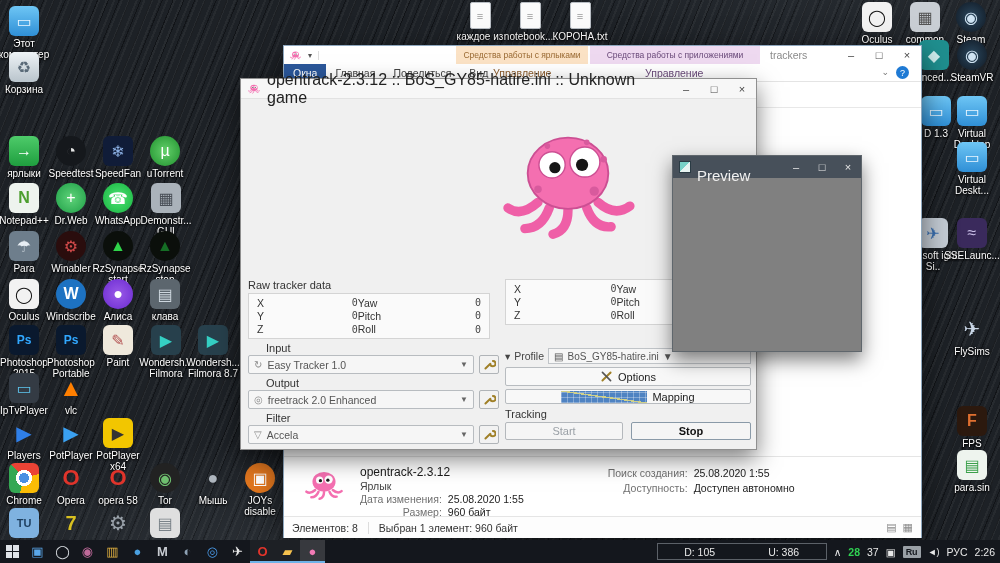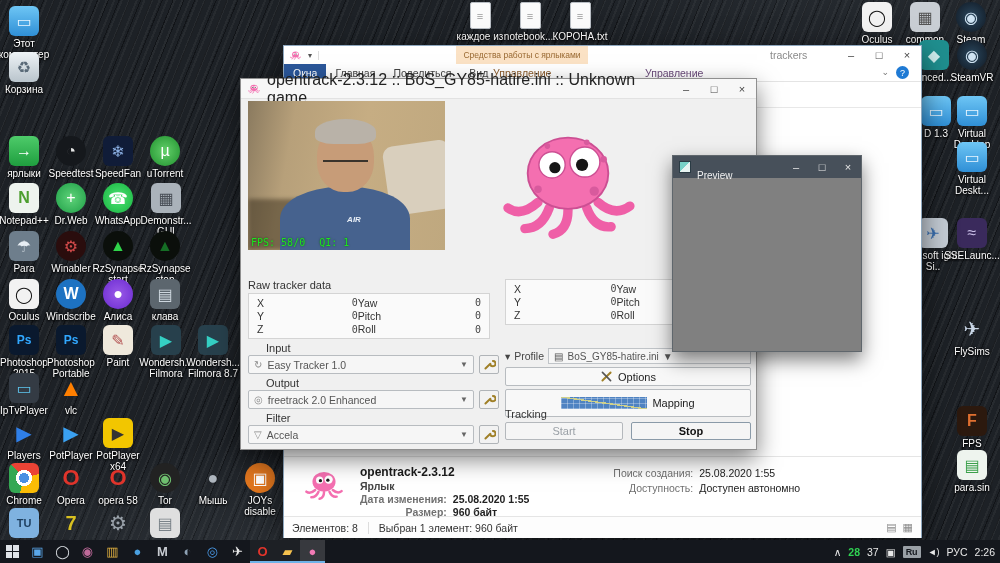--- a/index.html
+++ b/index.html
@@ -54,21 +54,21 @@
   .ex-address{ position:relative; height:26px; background:#fff; border-bottom:1px solid #e8e8e8; }
   .addr-tools{ position:absolute; right:172px; top:4px; display:flex; gap:8px; color:#555; font-size:10px;
     border:1px solid #d8d8d8; padding:1px 6px; height:18px; align-items:center; background:#fdfdfd; }
   .ex-search{ position:absolute; right:10px; top:4px; width:128px; height:18px; border:1px solid #d0d0d0; background:#fff;
     display:flex; align-items:center; padding:0 5px; gap:4px; }
   .ex-search .ph{ flex:1; color:#888; font-size:10.5px; white-space:nowrap; overflow:hidden; }
   .mag{ width:7px; height:7px; border:1.5px solid #777; border-radius:50%; position:relative; flex:none; }
   .mag::after{ content:""; position:absolute; width:4px; height:1.5px; background:#777; transform:rotate(45deg); right:-4px; bottom:-1px; }
   .ex-content{ height:348px; background:#fff; }
   .ex-details{ height:60px; border-top:1px solid #e5e5e5; background:#fff; display:flex; padding:8px 0 0 18px; gap:14px; }
-  .det-col1{ display:grid; grid-template-columns:auto auto; column-gap:6px; align-content:start; row-gap:1px;font-weight:bold; }
+  .det-col1{ display:grid; grid-template-columns:auto auto; column-gap:6px; align-content:start; row-gap:1px; }
   .det-name{ grid-column:1 / span 2; color:#1a1a1a; font-size:12px; }
   .det-type{ grid-column:1 / span 2; color:#444; font-size:10.5px; }
   .det-lab{ color:#707070; font-size:10.5px; text-align:right; }
   .det-val{ color:#222; font-size:10.5px; }
   .det-col2{ display:grid; grid-template-columns:auto auto; column-gap:6px; align-content:start; row-gap:3px; margin-left:70px; padding-top:2px; }
   .ex-status{ height:22px; border-top:1px solid #e5e5e5; background:#fdfdfd; display:flex; align-items:center; padding:0 8px; gap:10px; color:#333; font-size:10.5px; }
   .sb-sep{ width:1px; height:12px; background:#ddd; }
   .sb-icons{ margin-left:auto; display:flex; gap:6px; color:#8a8a8a; font-size:11px; }
 
   
@@ -110,21 +110,21 @@
       repeating-linear-gradient(90deg, rgba(255,255,255,.3) 0 1px, transparent 1px 6px),
       repeating-linear-gradient(0deg, rgba(255,255,255,.3) 0 1px, transparent 1px 5px); }
   .track-btn{ position:absolute; top:343px; height:18px; background:#f5f5f5; border:1px solid #b4b8bc; border-radius:2px;
     display:flex; align-items:center; justify-content:center; font-size:11px; }
   .start-btn{ left:264px; width:118px; color:#9aa0a6; }
   .stop-btn{ left:390px; width:120px; color:#111; font-weight:bold; border-color:#8a9aa8; }
 
   
   .preview{ left:672px; top:155px; width:190px; height:197px; z-index:4; border:1px solid #5f666c; box-shadow:0 8px 18px rgba(0,0,0,.5); }
   .pv-titlebar{ height:22px; background:#47505a; display:flex; align-items:center; padding-left:6px; gap:6px; }
-  .pv-title{ color:#f0f0f0; font-size:10px;margin-top:16px; }
+  .pv-title{ color:#f0f0f0; font-size:15px;margin-top:16px; }
   .pv-ico{ width:12px; height:12px; background:linear-gradient(135deg,#79d2c8 0 50%,#e8f4f2 50%); border:1px solid #2a3b44; }
   .pv-controls{ margin-left:auto; display:flex; }
   .pv-controls span{ width:26px; text-align:center; color:#e8e8e8; font-size:11px; }
   .pv-body{ height:173px; background:#808080; }
 
   
   .taskbar{ position:relative; width:1000px; height:23px; background:#14171d; display:flex; align-items:center; z-index:10; }
   .tb-icons{ display:flex; height:100%; }
   .tb-ico{ width:25px; height:23px; display:flex; align-items:center; justify-content:center; font-size:13px; }
   .tb-ico.active{ box-shadow:inset 0 -2px 0 #6fb3e8; background:rgba(255,255,255,.04); }
@@ -366,20 +366,21 @@
       <svg class="mini-octo" width="13" height="13" viewBox="0 0 160 110">
           <ellipse cx="80" cy="42" rx="42" ry="36" fill="#f46fb0"></ellipse>
           <circle cx="64" cy="36" r="13" fill="#fff"></circle>
           <circle cx="97" cy="34" r="15" fill="#fff"></circle>
           <circle cx="67" cy="38" r="6" fill="#1a1a1a"></circle>
           <circle cx="94" cy="36" r="6" fill="#1a1a1a"></circle>
           <path d="M48 72 Q30 88 16 78 M60 78 Q52 98 34 98 M80 80 Q80 100 64 104 M100 78 Q108 98 126 96 M112 72 Q130 88 144 76" stroke="#f46fb0" stroke-width="9" fill="none" stroke-linecap="round"></path>
         </svg>
       <span class="qat-arrow">▾</span>
       <div class="ctx-tab ctx-orange">Средства работы с ярлыками</div>
+      <div class="ctx-tab ctx-purple">Средства работы с приложениями</div>
       <span class="ex-title">trackers</span>
       <div class="win-controls">
         <span>–</span>
         <span>□</span>
         <span>×</span>
       </div>
     </div>
     <div class="ex-tabs">
       <div class="ex-tab file">Окна</div>
       <div class="ex-tab">Главная</div>
@@ -443,34 +444,20 @@
           <path d="M48 72 Q30 88 16 78 M60 78 Q52 98 34 98 M80 80 Q80 100 64 104 M100 78 Q108 98 126 96 M112 72 Q130 88 144 76" stroke="#f46fb0" stroke-width="9" fill="none" stroke-linecap="round"></path>
         </svg>
       <span class="ot-title">opentrack-2.3.12 :: BoS_GY85-hatire.ini :: Unknown game</span>
       <div class="win-controls">
         <span>–</span>
         <span>□</span>
         <span>×</span>
       </div>
     </div>
 
-    <div class="video">
-      <div class="vid-pillow"></div>
-      <div class="vid-shade"></div>
-      <div class="torso">
-          <span class="shirt-text">AIR</span>
-        </div>
-      <div class="head"></div>
-      <div class="hair"></div>
-      <div class="glasses"></div>
-      <div class="vid-overlay">
-        <span>FPS: 58/0</span>
-        <span>QI: 1</span>
-      </div>
-    </div>
 
     <svg class="octo-logo" width="150" height="108" viewBox="0 0 160 115">
       <path d="M48 76 Q30 92 16 82 M60 82 Q52 104 34 104 M80 84 Q80 106 64 110 M100 82 Q108 104 126 102 M112 76 Q130 92 146 80" stroke="#ef5fa7" stroke-width="10" fill="none" stroke-linecap="round"></path>
       <ellipse cx="80" cy="45" rx="43" ry="38" fill="#f46fb0" stroke="#cc4f93" stroke-width="2"></ellipse>
       <circle cx="48" cy="62" r="4" fill="#d85a9d"></circle>
         <circle cx="108" cy="64" r="5" fill="#d85a9d"></circle>
         <circle cx="58" cy="16" r="3" fill="#d85a9d"></circle>
         <circle cx="100" cy="12" r="3" fill="#d85a9d"></circle>
         <circle cx="118" cy="30" r="3.5" fill="#d85a9d"></circle>
       <circle cx="63" cy="36" r="14" fill="#fff" stroke="#cc4f93" stroke-width="1.5"></circle>
@@ -571,21 +558,21 @@
       </div>
     </div>
 
     <div class="big-btn" style="top:288px;height:19px">
       <svg width="13" height="13" viewBox="0 0 16 16">
           <path d="M3 13 L13 3" stroke="#a08028" stroke-width="2.4" stroke-linecap="round"></path>
           <path d="M3 3 L13 13" stroke="#555" stroke-width="2" stroke-linecap="round"></path>
         </svg>
       <span>Options</span>
     </div>
-    <div class="big-btn" style="top:310px;height:28px">
+    <div class="big-btn" style="top:310px;height:15px">
       <span class="map-thumb"></span>
       <span>Mapping</span>
     </div>
     <div class="ot-lab" style="left:264px;top:329px">Tracking</div>
     <div class="track-btn start-btn">Start</div>
     <div class="track-btn stop-btn">Stop</div>
   </div>
 
   <div class="win preview">
     <div class="pv-titlebar">
@@ -642,20 +629,24 @@
         <span style="color: rgb(224, 52, 43); font-weight: bold;">O</span>
       </div>
       <div class="tb-ico active">
         <span style="color: rgb(245, 193, 78);">▰</span>
       </div>
       <div class="tb-ico active focused">
         <span style="color: rgb(242, 122, 181);">●</span>
       </div>
     </div>
   <div class="tb-tray">
+    <div class="du-box">
+      <span>D: 105</span>
+      <span>U: 386</span>
+    </div>
     <span>∧</span>
     <span class="t-green">28</span>
     <span>37</span>
     <span>▣</span>
     <span class="ru-badge">Ru</span>
     <span class="spk">◄)</span>
     <span>РУС</span>
     <span>2:26</span>
   </div>
 </div>

